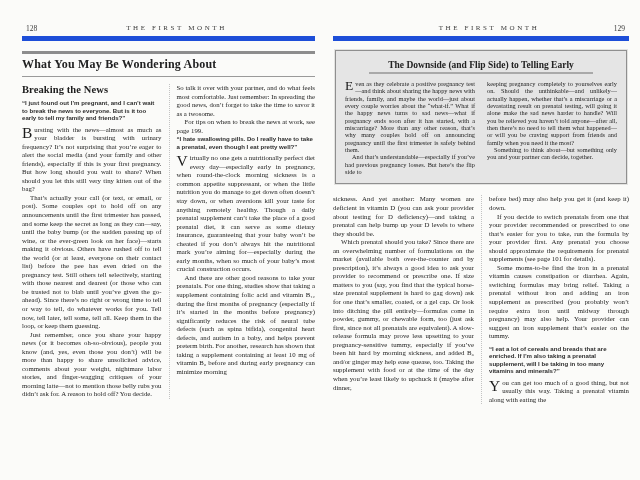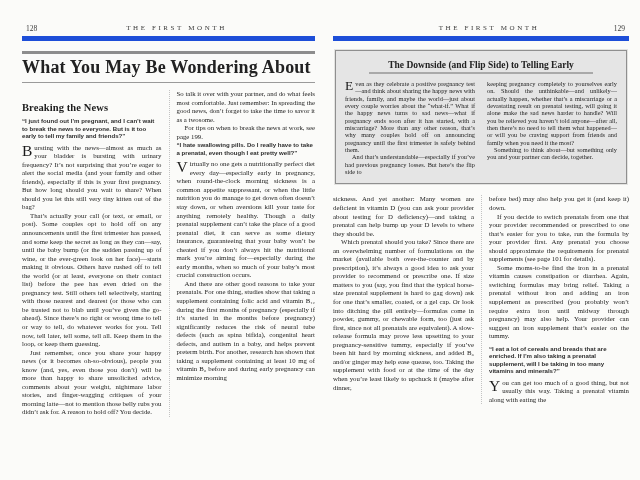--- a/index.html
+++ b/index.html
@@ -19,29 +19,29 @@
   .runhead .rh-title{
     position:absolute;left:16px;right:0;text-align:center;top:0;
     font-size:7px;letter-spacing:2.6px;color:#3a3a3a;
   }
   .runhead .rh-num{position:absolute;top:0;font-size:7.5px;color:#3a3a3a;}
   .rh-num.outer-left{left:4px;}
   .rh-num.outer-right{right:4px;}
 
   
   .section-title-block{margin-top:10px;border-top:3px solid #8d8d8d;padding-top:3px;border-bottom:1px solid #9a9a9a;padding-bottom:4px;}
-  .section-title{font-size:18px;font-weight:bold;color:#222;letter-spacing:0.2px;}
+  .section-title{font-size:12px;font-weight:bold;color:#222;letter-spacing:0.2px;}
 
   
   .cols{display:flex;align-items:stretch;margin-top:7px;}
   .col{width:50%;box-sizing:border-box;}
   .col.first{padding-right:7px;}
   .col.second{padding-left:7px;border-left:1px dotted #c3c3c3;}
 
-  h3.article-head{font-family:"Liberation Serif",serif;font-size:10.5px;font-weight:bold;margin:12px 0 4px 0;color:#1d1d1d;letter-spacing:0.1px;}
+  h3.article-head{font-family:"Liberation Serif",serif;font-size:10.5px;font-weight:bold;margin:0 0 4px 0;color:#1d1d1d;letter-spacing:0.1px;}
   h3.article-head.spaced{margin-top:7px;}
 
   p{margin:0;}
   .quote{
     font-family:"Liberation Sans",sans-serif;font-weight:bold;
     font-size:6.1px;line-height:7.5px;color:#2e2e2e;
     text-align:left;margin-bottom:4px;
   }
   .body-text{
     font-size:6.8px;line-height:8.55px;text-align:justify;color:#1c1c1c;

